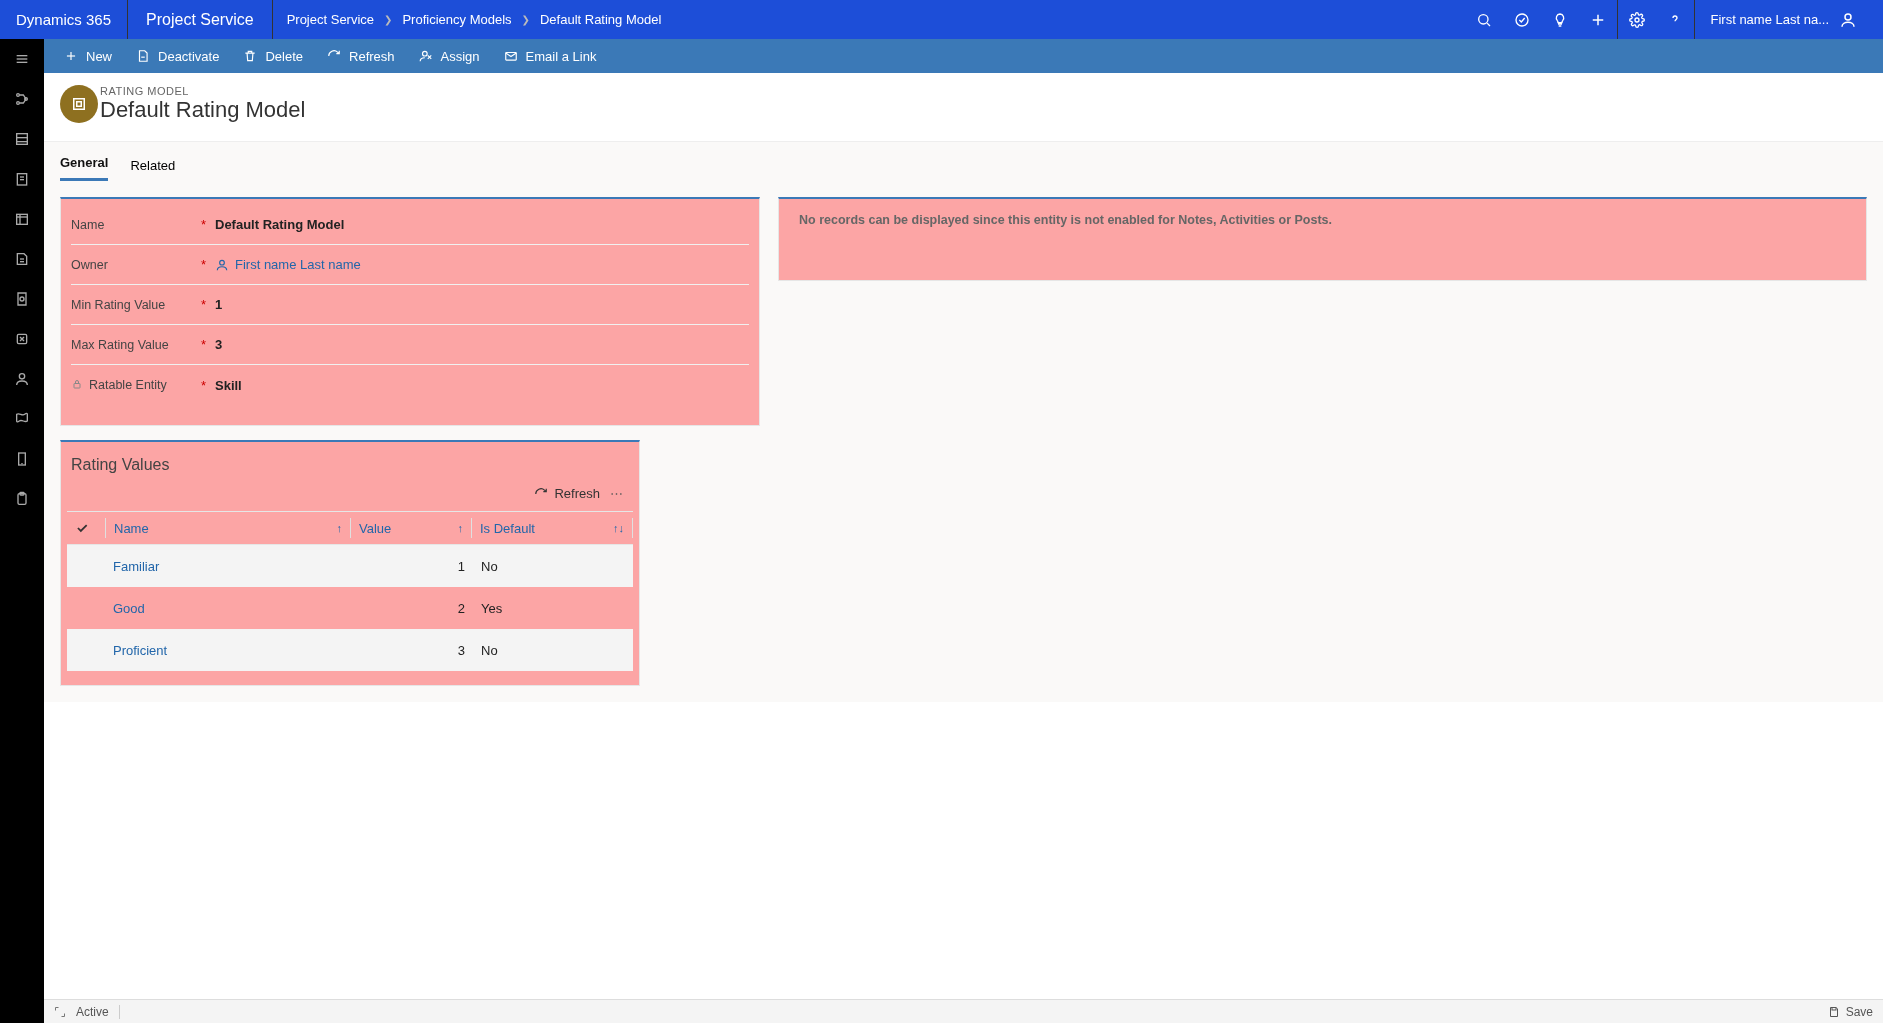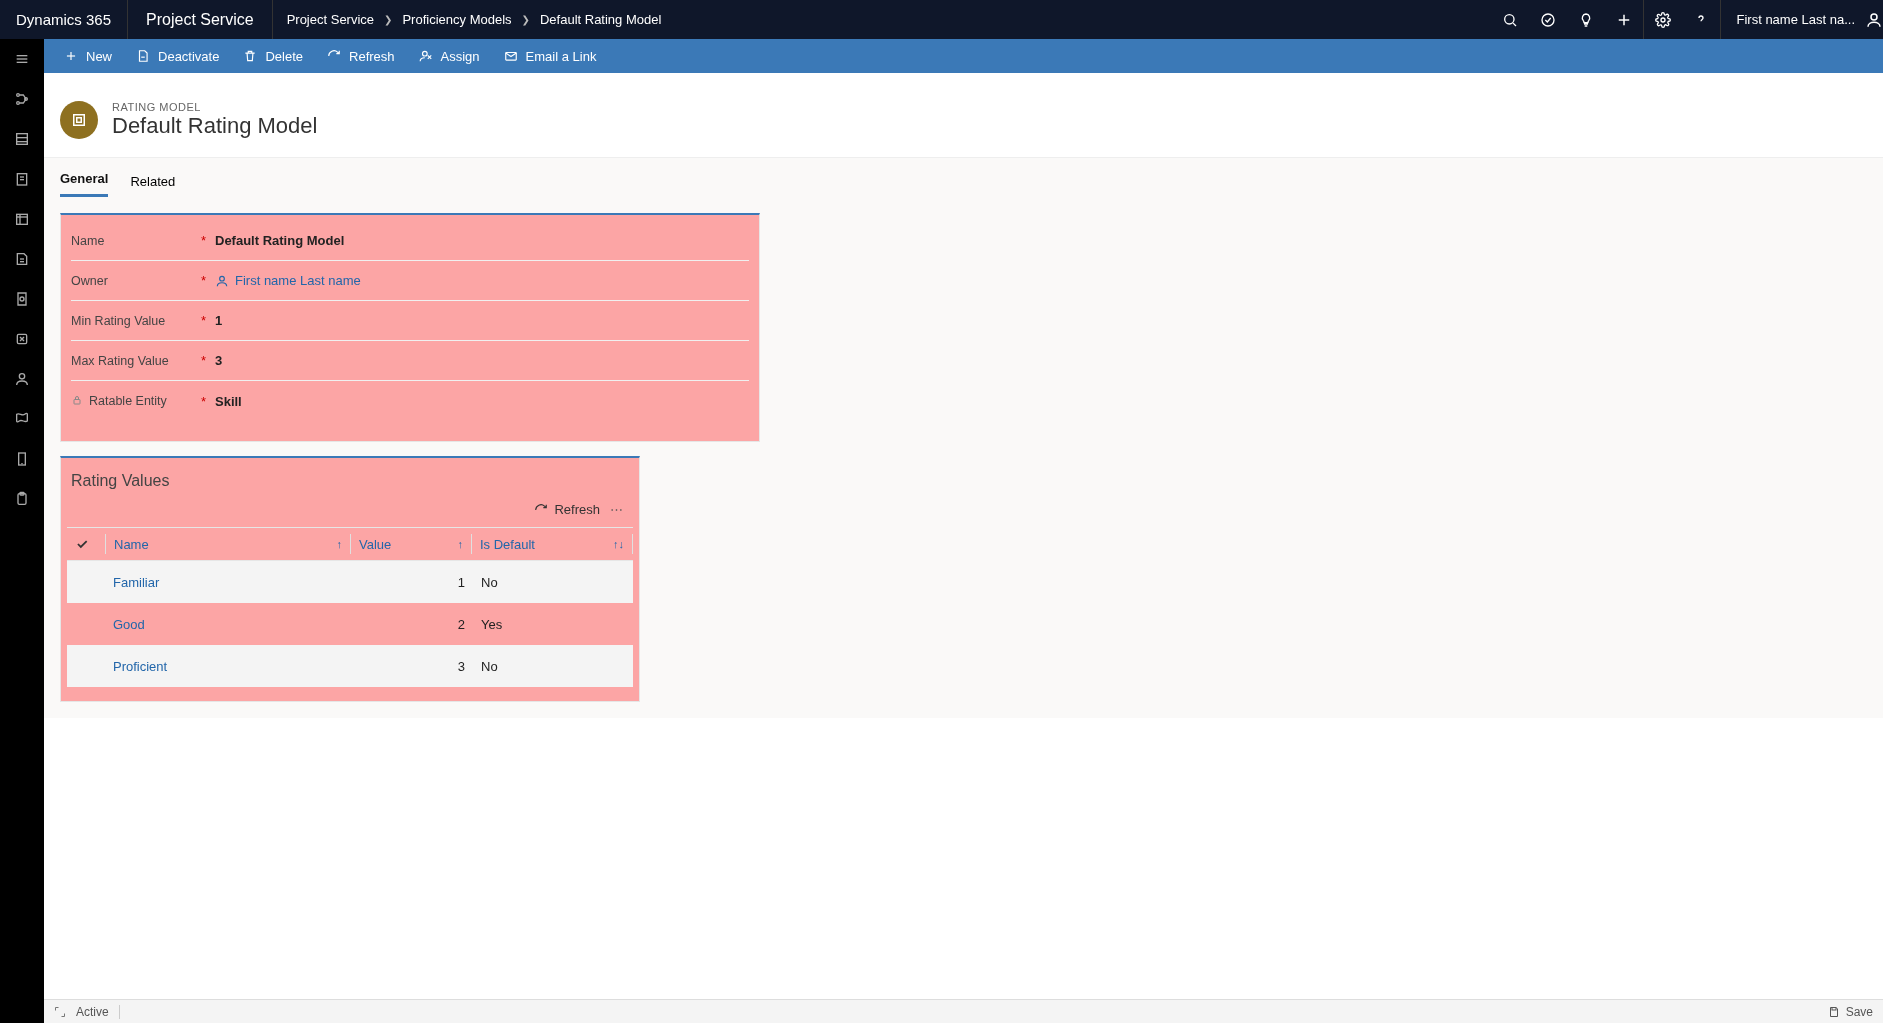--- a/index.html
+++ b/index.html
@@ -1,44 +1,44 @@
 <!DOCTYPE html>
 <html><head>
 <meta charset="utf-8">
 <style>
   * { box-sizing: border-box; margin: 0; padding: 0; }
   html, body { width: 100%; height: 100%; font-family: "Segoe UI", Arial, sans-serif; background: #fff; color: #333; }
   body { display: flex; flex-direction: column; overflow: hidden; }
 
   
-  .topbar { background: #0f172a; color: #fff; height: 39px; display: flex; align-items: stretch; font-size: 14px; }
+  .topbar { background: #1d4ed8; color: #fff; height: 39px; display: flex; align-items: stretch; font-size: 14px; }
   .topbar .brand { padding: 0 16px; display: flex; align-items: center; border-right: 1px solid #333; font-size: 15px; }
   .topbar .app { padding: 0 18px; display: flex; align-items: center; border-right: 1px solid #333; font-size: 16px; }
   .topbar .crumbs { display: flex; align-items: center; padding: 0 14px; gap: 10px; font-size: 13px; color: #fff; flex: 1;}
   .crumb-sep { color: #bbb; font-size: 10px; }
   .topbar .right { display: flex; align-items: stretch; }
   .topbar .ibtn { width: 38px; display: flex; align-items: center; justify-content: center; color:#fff; cursor:pointer; }
   .topbar .sepv { width:1px; background:#333; }
-  .topbar .user { display:flex; align-items:center; gap:10px; padding:0 0 0 16px; font-size:13px; white-space: nowrap; }
+  .topbar .user { display:flex; align-items:center; gap:10px; padding:0 26px 0 16px; font-size:13px; white-space: nowrap; }
 
   
   .cmdbar { background: #3b79b7; color: #fff; height: 34px; display:flex; align-items:center; padding-left:8px; font-size:13px; }
   .cmdbar .cmd { display:flex; align-items:center; gap:8px; padding: 0 12px; height:100%; cursor:pointer; }
 
   
   .shell { flex:1; display:flex; min-height:0; }
   .leftcol { width:44px; background:#000; display:flex; flex-direction:column; }
   .navbtn { height:40px; display:flex; align-items:center; justify-content:center; color:#aaa; cursor:pointer; }
   .navbtn svg { width:16px; height:16px; }
 
   .maincol { flex:1; display:flex; flex-direction:column; min-width:0; background:#fff;}
   .page-scroll { flex:1; overflow:auto; }
 
   
-  .pagehead { padding: 28px 16px 18px 16px; display:flex; align-items:flex-start; gap:14px; }
+  .pagehead { padding: 12px 16px 18px 16px; display:flex; align-items:flex-start; gap:2px; }
   .pagehead .badge { width:38px; height:38px; border-radius:50%; background:#8e7020; display:flex; align-items:center; justify-content:center; color:#fff; }
   .pagehead .badge svg { width:18px; height:18px; }
   .pagehead .titles .eyebrow { font-size:11px; letter-spacing:0.5px; color:#666; }
   .pagehead .titles h1 { font-size:22px; font-weight:400; color:#333; }
 
   
   .tabs { border-top:1px solid #eee; padding: 0 16px; display:flex; gap:22px; height:40px; align-items:flex-end; background:#faf9f8; }
   .tab { font-size:13px; color:#000000; padding-bottom:8px; cursor:pointer; }
   .tab.active { color:#111; border-bottom: 3px solid #3b79b7; font-weight:600; }
 
@@ -390,20 +390,23 @@
                   <div class="rv-row">
                     <div class="cell c-name">Proficient</div>
                     <div class="cell c-val">3</div>
                     <div class="cell c-def">No</div>
                   </div>
                 </div>
             </div>
           </div>
         </div>
 
+        <div class="panel panel-right">
+          <span>No records can be displayed since this entity is not enabled for Notes, Activities or Posts.</span>
+        </div>
       </div>
     </div>
 
     <div class="status">
       <div class="sleft">
         <svg viewBox="0 0 24 24" width="12" height="12" fill="none" stroke="#777" stroke-width="2">
             <polyline points="9 3 3 3 3 9"></polyline>
             <polyline points="15 21 21 21 21 15"></polyline>
           </svg>
         <span>Active</span>

